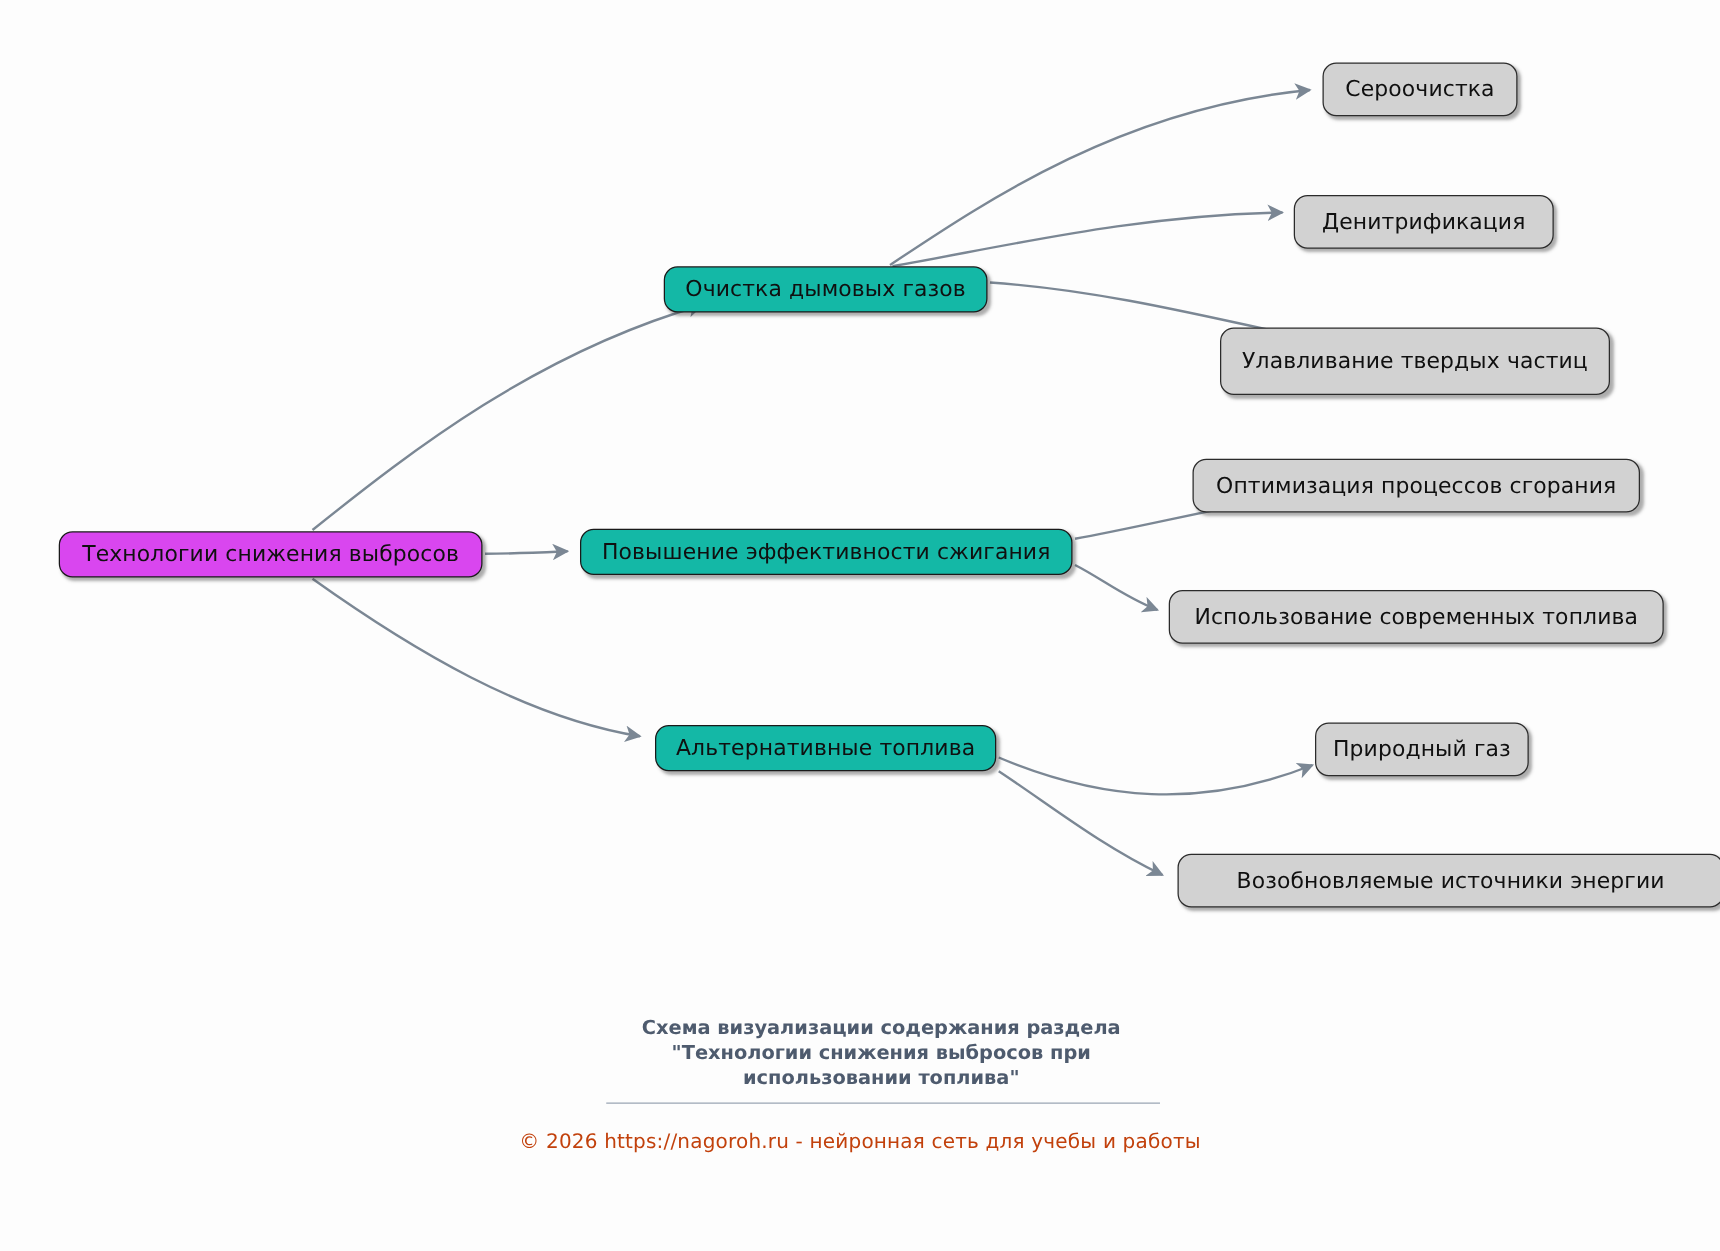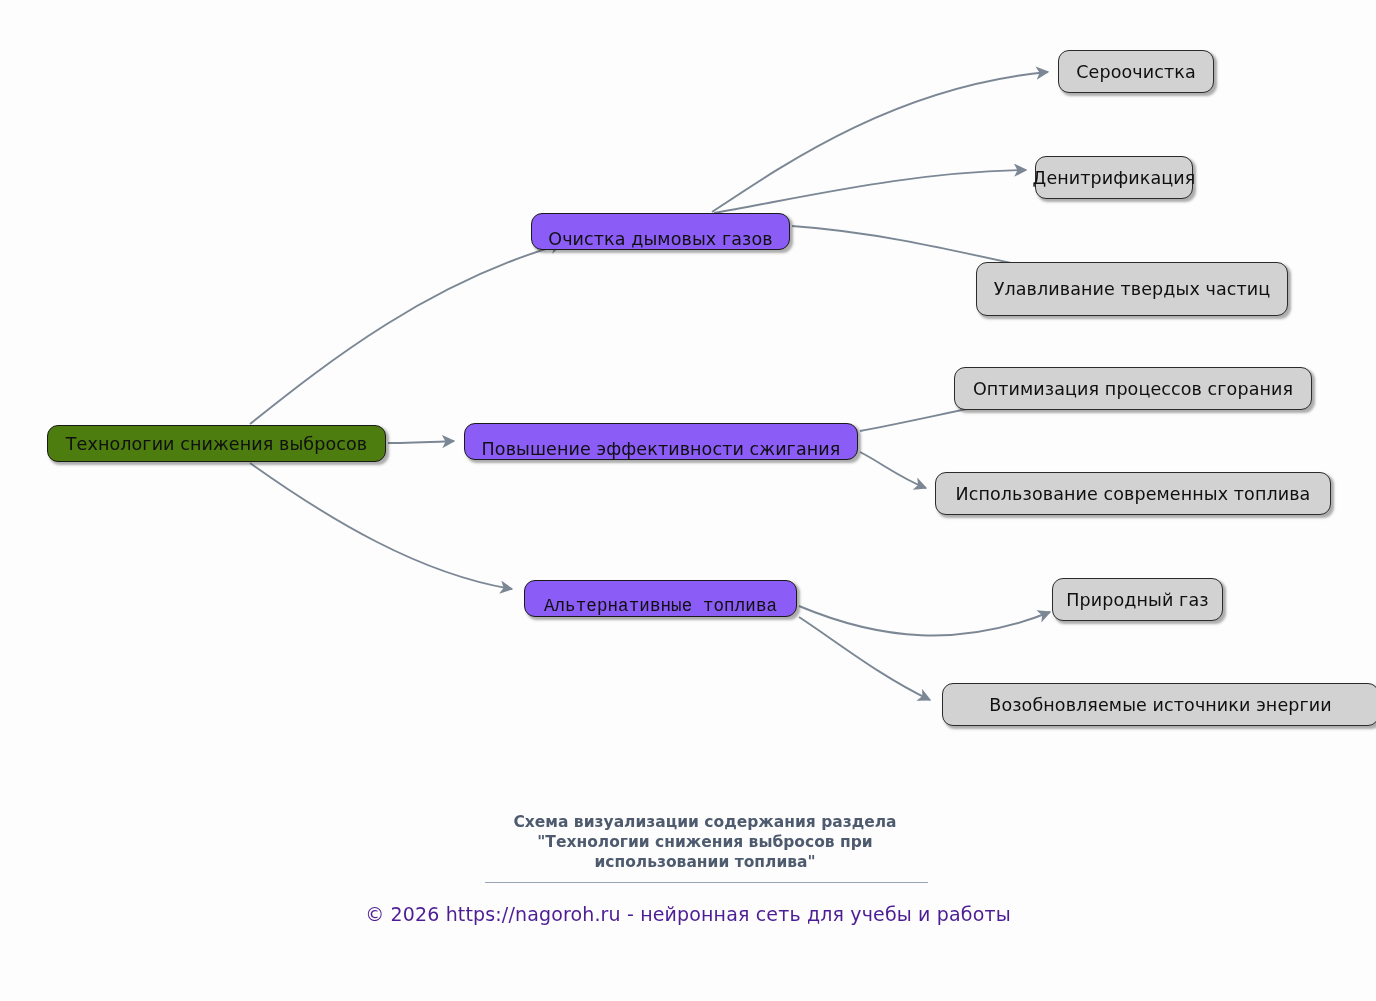--- a/index.html
+++ b/index.html
@@ -37,25 +37,24 @@
     border-radius: 11px;
     border: 1.4px solid #1a1a1a;
     color: #101010;
     font-size: 17.5px;
     letter-spacing: 0.1px;
     white-space: nowrap;
     box-shadow: 2.5px 2.5px 2.5px rgba(60,60,60,0.42);
     user-select: none;
   }
   .node-root {
-    background: #4d7c0f;
+    background: #d946ef;
   }
   .node-branch {
-    background: #8b5cf6;
-    align-items: flex-end;
+    background: #14b8a6;
   }
   .node-leaf {
     background: #d2d2d2;
     border-color: #2b2b2b;
   }
   .caption {
     position: absolute;
     left: 17px;
     width: 1376px;
     text-align: center;
@@ -68,22 +67,22 @@
   .rule {
     position: absolute;
     height: 0;
     border-top: 1.3px solid #9aa5b4;
   }
   .footer {
     position: absolute;
     left: 0;
     width: 1376px;
     text-align: center;
-    color: #4c1d95;
-    font-size: 19px;
+    color: #c2410c;
+    font-size: 16px;
     letter-spacing: 0.15px;
   }
 </style>
 </head>
 <body>
 
 <div id="canvas">
 
   <svg id="edges" viewBox="0 0 1376 1001">
     <defs>
@@ -112,38 +111,38 @@
   <div class="node node-root" style="left:47px; top:425px; width:339px; height:37px;">
     <span>Технологии снижения выбросов</span>
   </div>
 
   <div class="node node-branch" style="left:531px; top:213px; width:259px; height:37px;">
     <span>Очистка дымовых газов</span>
   </div>
   <div class="node node-leaf" style="left:1058px; top:50px; width:156px; height:43px;">
     <span>Сероочистка</span>
   </div>
-  <div class="node node-leaf" style="left:1035px; top:156px; width:158px; height:43px;">
+  <div class="node node-leaf" style="left:1035px; top:156px; width:208px; height:43px;">
     <span>Денитрификация</span>
   </div>
   <div class="node node-leaf" style="left:976px; top:262px; width:312px; height:54px;">
     <span>Улавливание твердых частиц</span>
   </div>
 
   <div class="node node-leaf" style="left:954px; top:367px; width:358px; height:43px;">
     <span>Оптимизация процессов сгорания</span>
   </div>
   <div class="node node-branch" style="left:464px; top:423px; width:394px; height:37px;">
     <span>Повышение эффективности сжигания</span>
   </div>
   <div class="node node-leaf" style="left:935px; top:472px; width:396px; height:43px;">
     <span>Использование современных топлива</span>
   </div>
 
-  <div class="node node-branch" style="left:524px; top:580px; width:273px; height:37px;font-family:Liberation Mono, monospace;">
+  <div class="node node-branch" style="left:524px; top:580px; width:273px; height:37px;">
     <span>Альтернативные топлива</span>
   </div>
   <div class="node node-leaf" style="left:1052px; top:578px; width:171px; height:43px;">
     <span>Природный газ</span>
   </div>
   <div class="node node-leaf" style="left:942px; top:683px; width:437px; height:43px;">
     <span>Возобновляемые источники энергии</span>
   </div>
 
   <div class="caption" style="top:812px;">Схема визуализации содержания раздела

